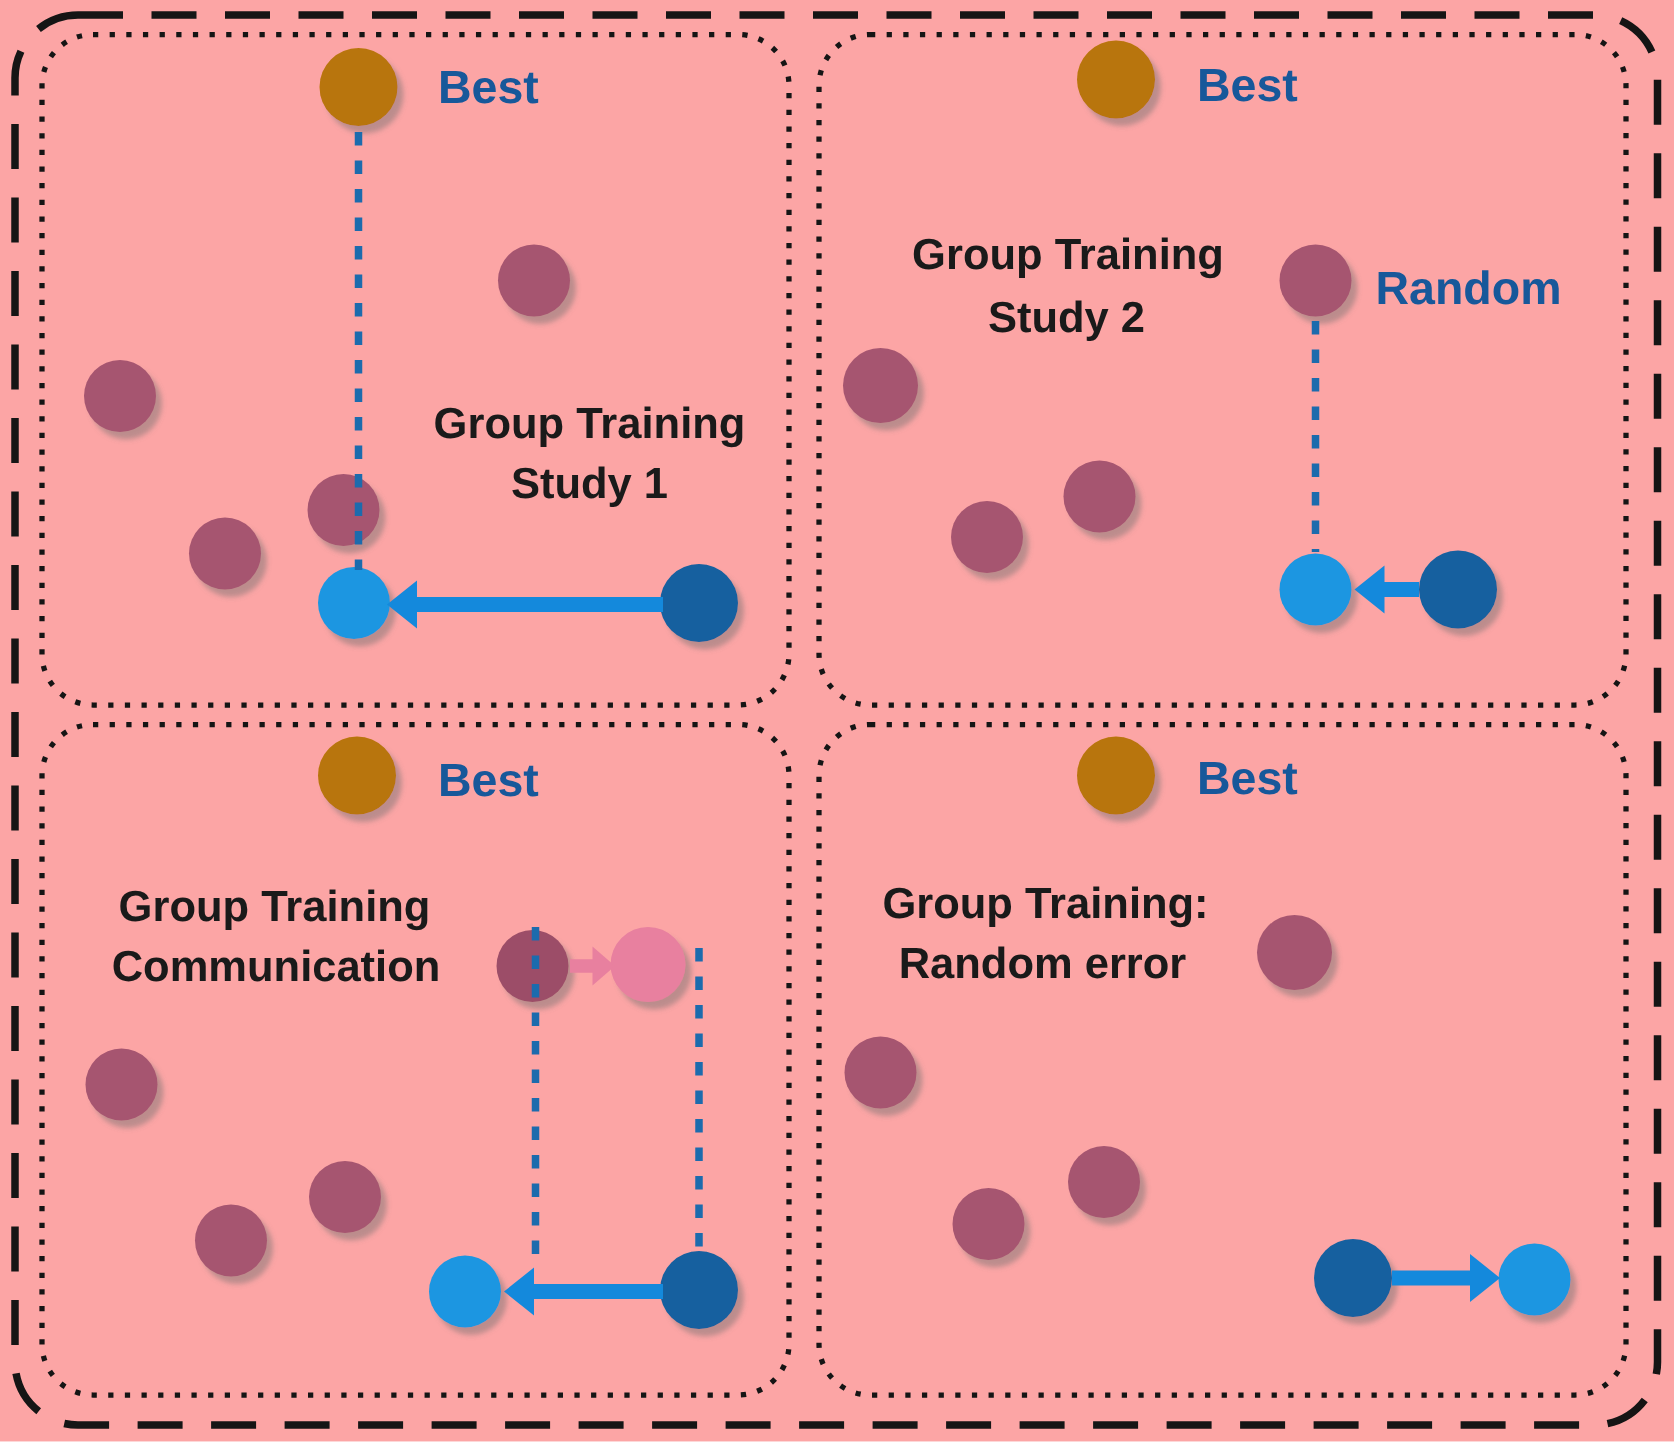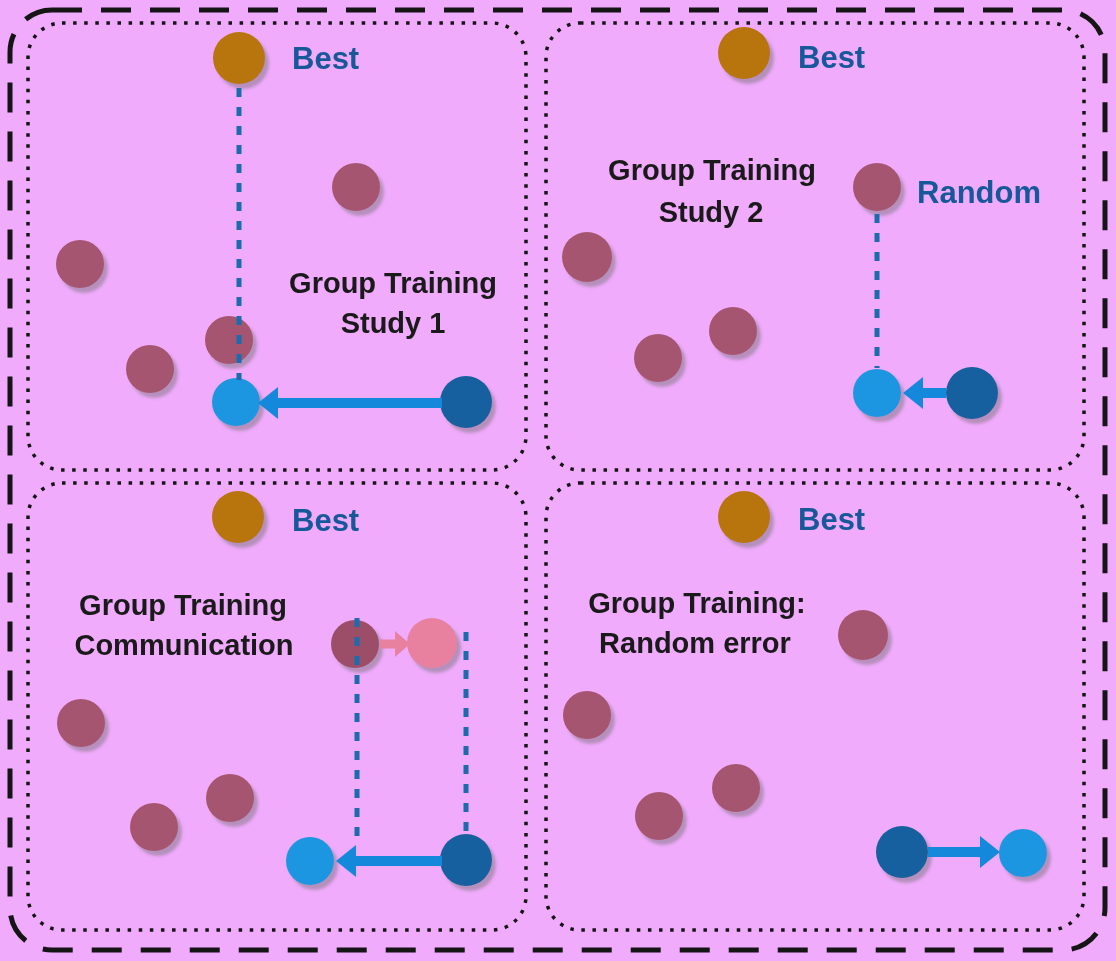--- a/index.html
+++ b/index.html
@@ -1,19 +1,19 @@
 <!DOCTYPE html>
 <html><head>
 <meta charset="utf-8">
 <style>
   html,body{margin:0;padding:0;background:#ffffff;}
   .figure{
     position:relative;
     width:1116px;height:961px;
-    background:#f0abfc;
+    background:#fca5a5;
     font-family:"Liberation Sans", sans-serif;
     overflow:hidden;
   }
   svg{position:absolute;left:0;top:0;}
   text{font-family:"Liberation Sans", sans-serif;}
   text.emph{font-weight:700;}
   text.title{font-weight:700;}
 </style>
 </head>
 <body>

